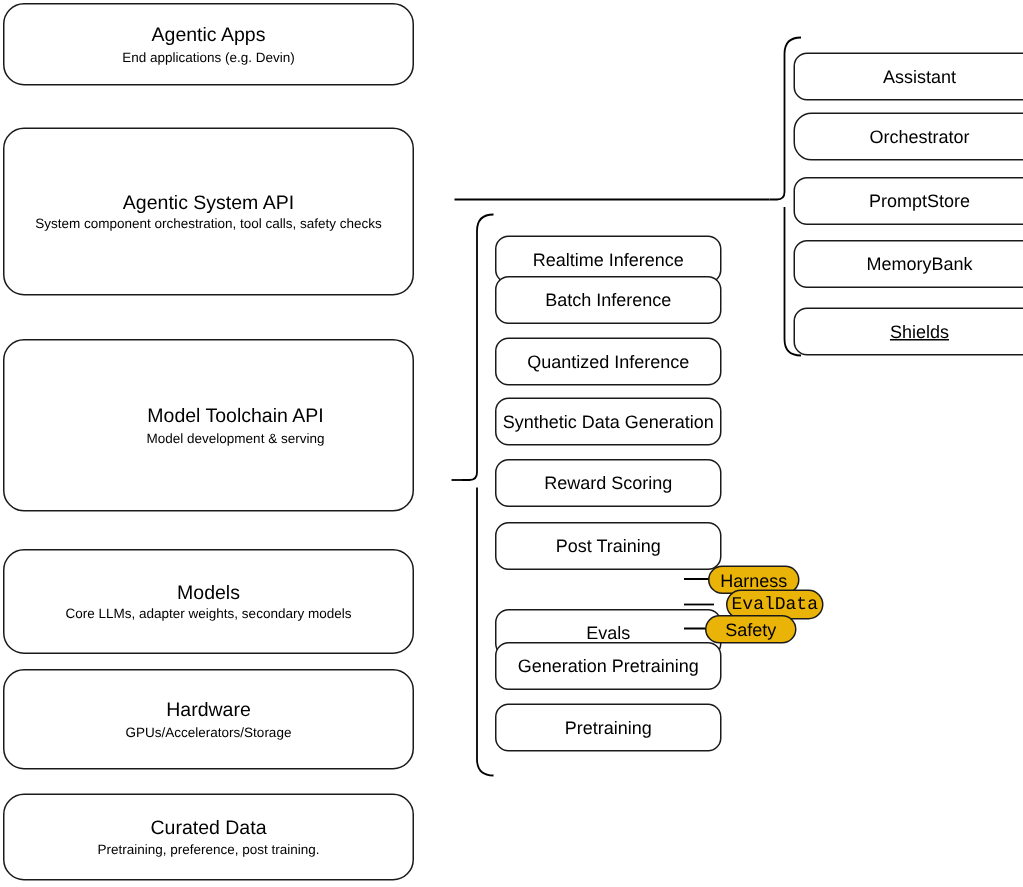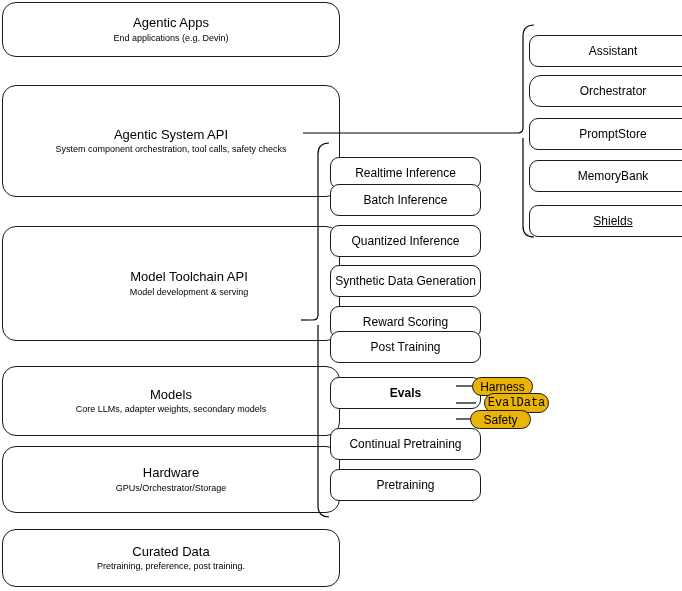--- a/index.html
+++ b/index.html
@@ -44,21 +44,21 @@
   .node .subtitle {
     font-size: 9px;
     color: #000000;
     margin-top: 1px;
     white-space: nowrap;
   }
 
   
   .stack-node {
     left: 2px;
-    width: 338px;
+    width: 274px;
     border-radius: 14px;
     align-items: center;
   }
 
   
   .mid-node {
     left: 330px;
     width: 151px;
     height: 32px;
     border-radius: 9px;
@@ -155,21 +155,21 @@
     <span class="subtitle">Model development &amp; serving</span>
   </div>
 
   <div class="node stack-node" style="top:366px; height:70px;">
     <span class="title">Models</span>
     <span class="subtitle">Core LLMs, adapter weights, secondary models</span>
   </div>
 
   <div class="node stack-node" style="top:446px; height:67px;">
     <span class="title">Hardware</span>
-    <span class="subtitle">GPUs/Orchestrator/Storage</span>
+    <span class="subtitle">GPUs/Accelerators/Storage</span>
   </div>
 
   <div class="node stack-node" style="top:529px; height:58px;">
     <span class="title">Curated Data</span>
     <span class="subtitle">Pretraining, preference, post training.</span>
   </div>
 
   <div class="node mid-node" style="top:143px;margin-top:14px;">
     <span class="title">Realtime Inference</span>
   </div>
@@ -178,28 +178,28 @@
   </div>
   <div class="node mid-node" style="top:184px;">
     <span class="title">Batch Inference</span>
   </div>
   <div class="node mid-node" style="top:265px;">
     <span class="title">Synthetic Data Generation</span>
   </div>
   <div class="node mid-node" style="top:306px;">
     <span class="title">Reward Scoring</span>
   </div>
-  <div class="node mid-node" style="top:331px;">
+  <div class="node mid-node" style="top:348px;">
     <span class="title">Post Training</span>
   </div>
-  <div class="node mid-node" style="top:377px;font-weight:bold;">
+  <div class="node mid-node" style="top:406px;">
     <span class="title">Evals</span>
   </div>
   <div class="node mid-node" style="top:428px;">
-    <span class="title">Continual Pretraining</span>
+    <span class="title">Generation Pretraining</span>
   </div>
   <div class="node mid-node" style="top:469px;">
     <span class="title">Pretraining</span>
   </div>
 
   <div class="pill" style="left:472px; top:377px; width:61px; height:19px;">
     <span>Harness</span>
   </div>
   <div class="pill" style="left:484px; top:393px; width:65px; height:20px;font-family:Liberation Mono, monospace;">
     <span>EvalData</span>

